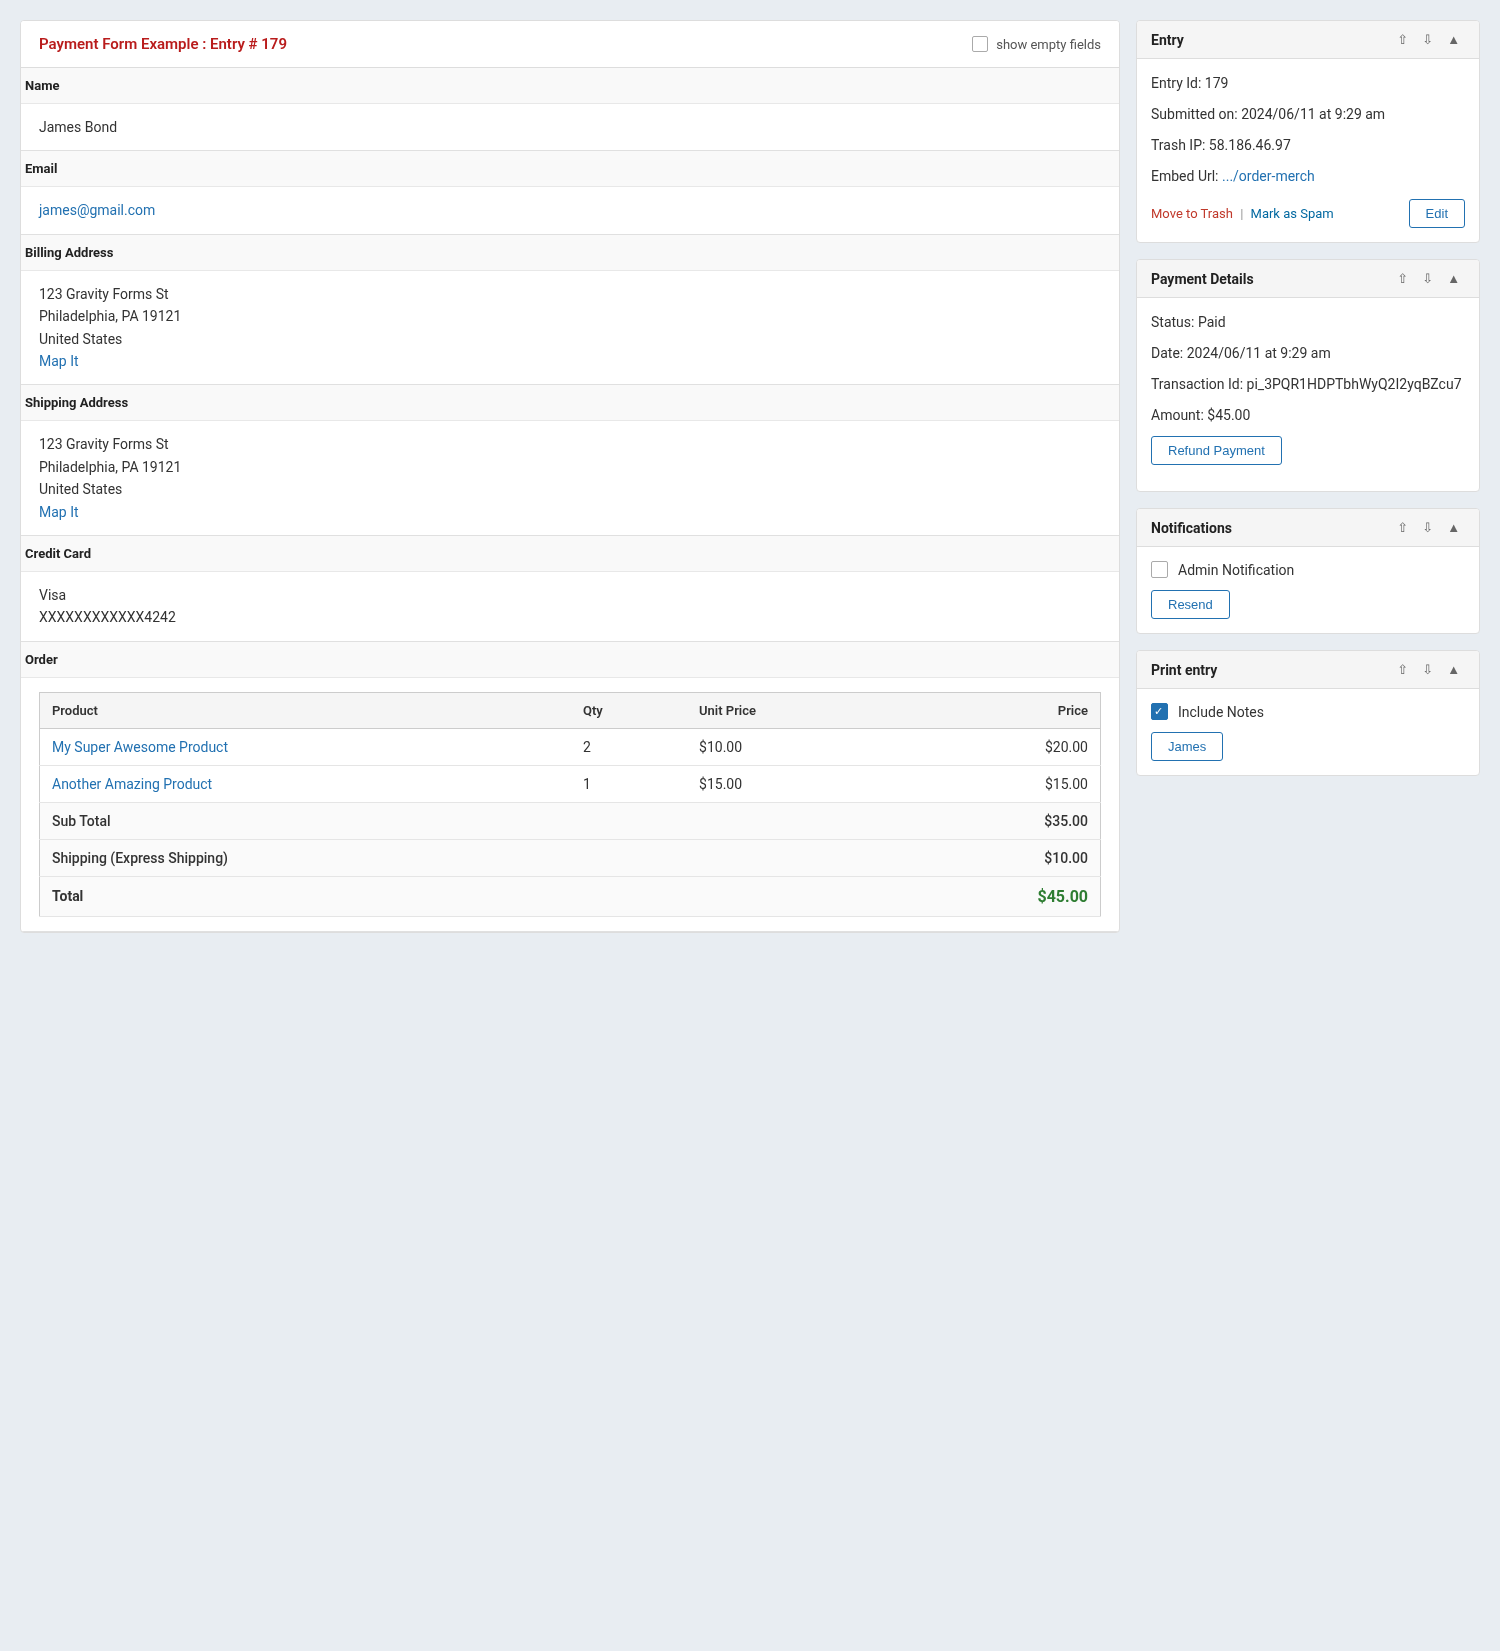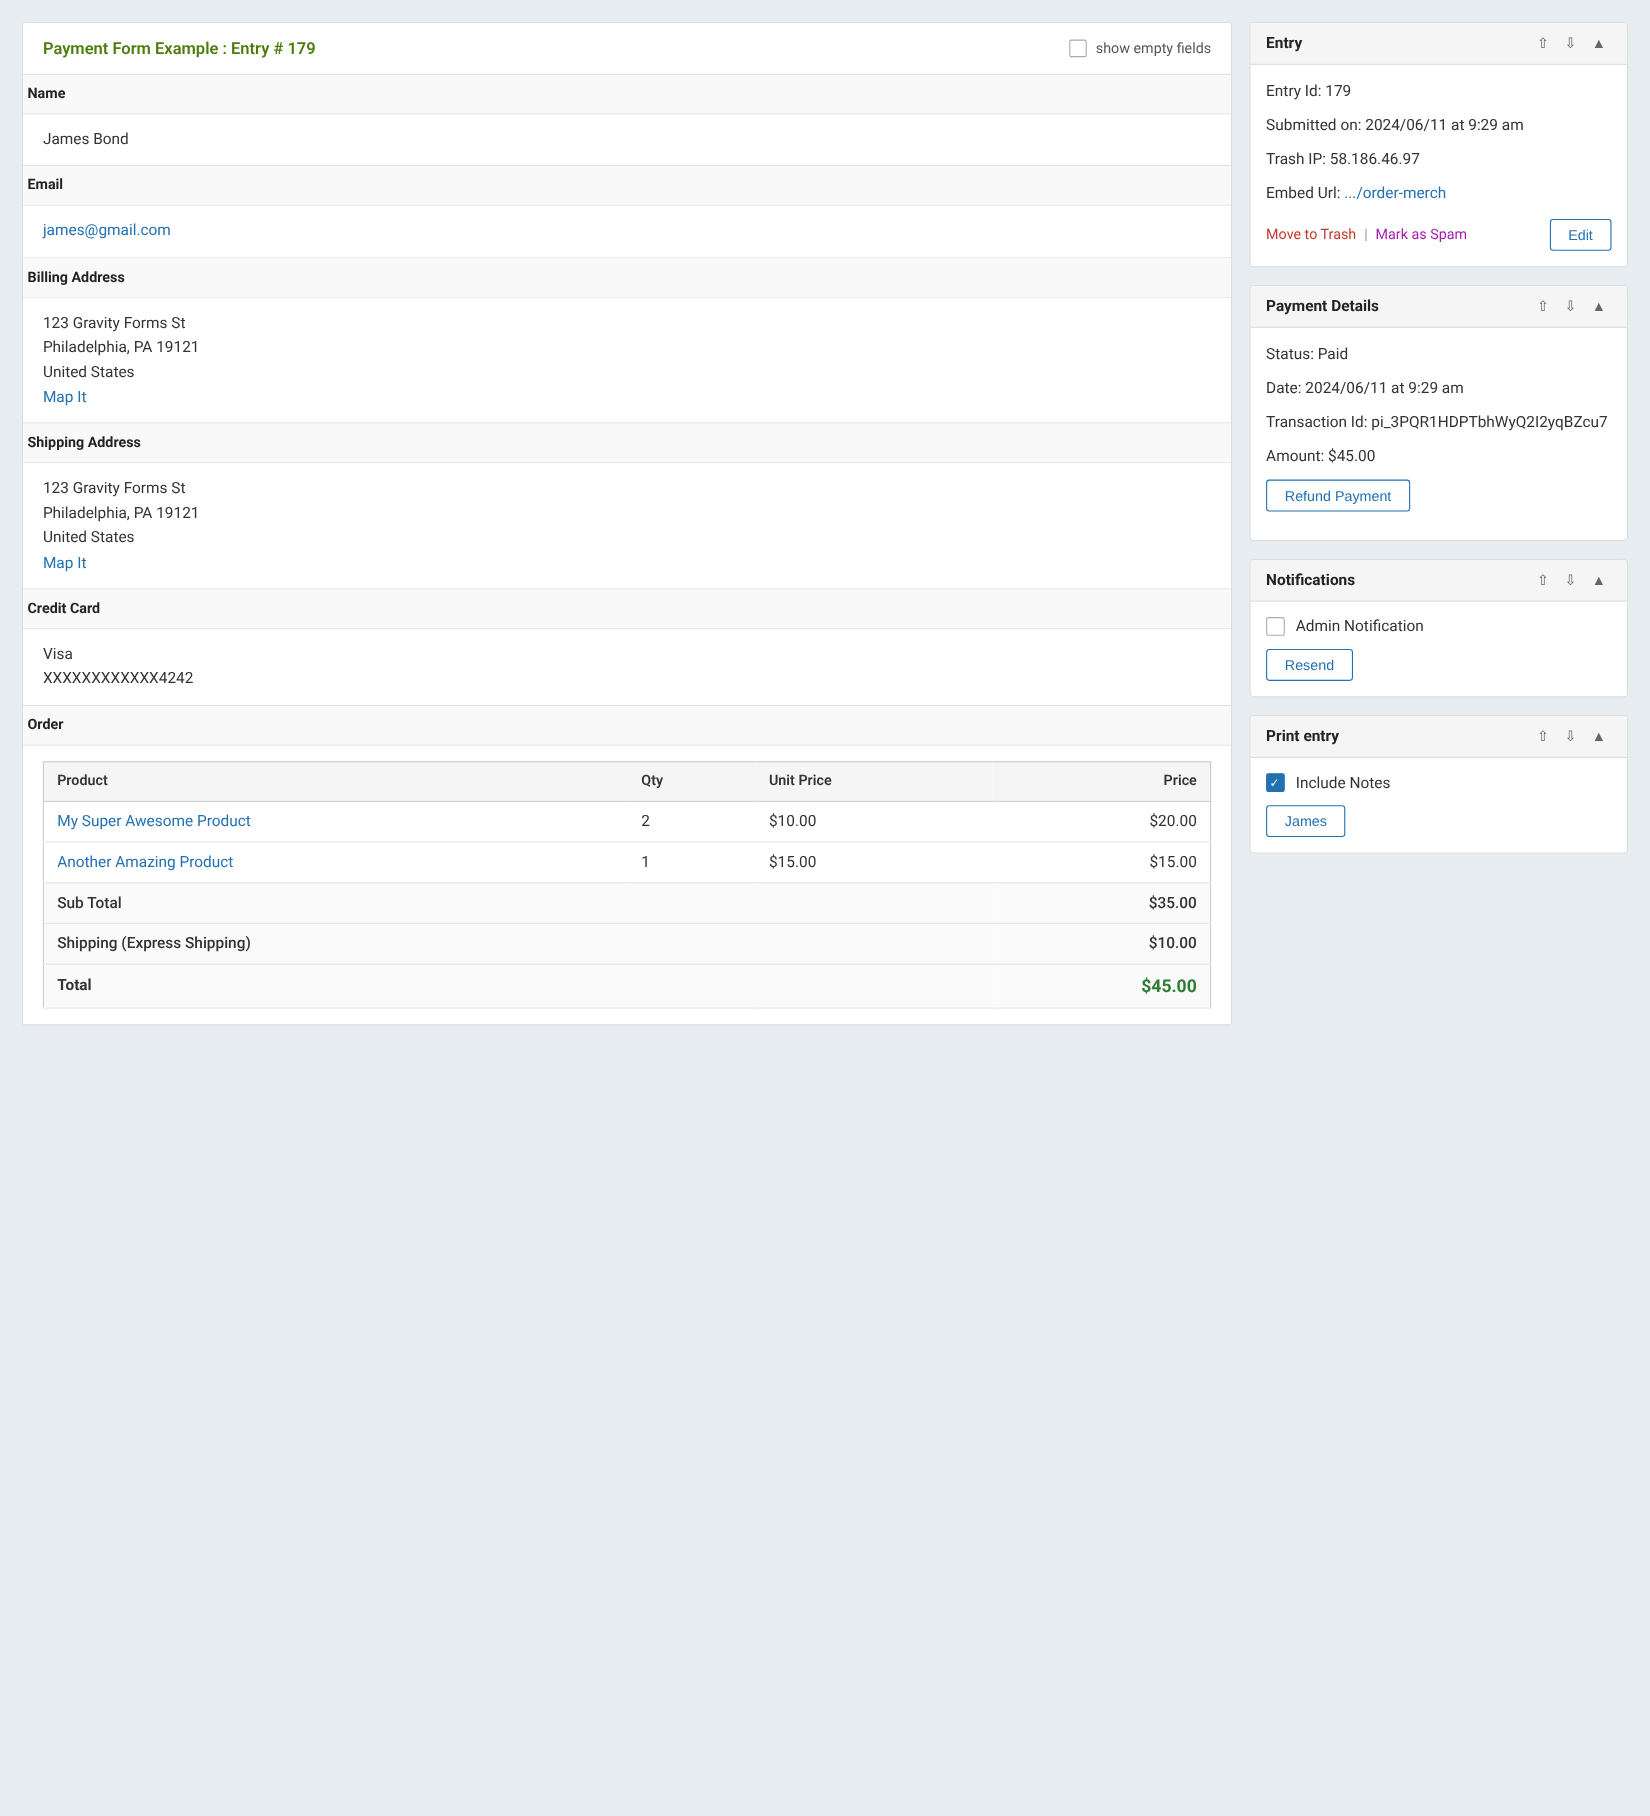--- a/index.html
+++ b/index.html
@@ -28,21 +28,21 @@
       display: flex;
       align-items: center;
       justify-content: space-between;
       padding: 14px 18px;
       border-bottom: 1px solid #ddd;
       background: #fff;
     }
     .main-title {
       font-size: 15px;
       font-weight: 600;
-      color: #4d7c0f;
+      color: #b91c1c;
     }
     .show-empty-fields {
       display: flex;
       align-items: center;
       gap: 8px;
       font-size: 13px;
       color: #555;
     }
     .show-empty-fields input[type="checkbox"] {
       width: 16px;
@@ -162,21 +162,21 @@
     .widget-row a { color: #2271b1; text-decoration: none; }
     .entry-actions {
       display: flex;
       align-items: center;
       justify-content: space-between;
       margin-top: 12px;
     }
     .action-links { font-size: 13px; }
     .action-links a { text-decoration: none; }
     .trash-link { color: #c0392b; }
-    .spam-link { color: #a21caf; }
+    .spam-link { color: #0369a1; }
     .separator { color: #999; margin: 0 4px; }
     .btn-outline {
       background: #fff;
       border: 1px solid #2271b1;
       color: #2271b1;
       border-radius: 3px;
       padding: 6px 16px;
       font-size: 13px;
       cursor: pointer;
     }

